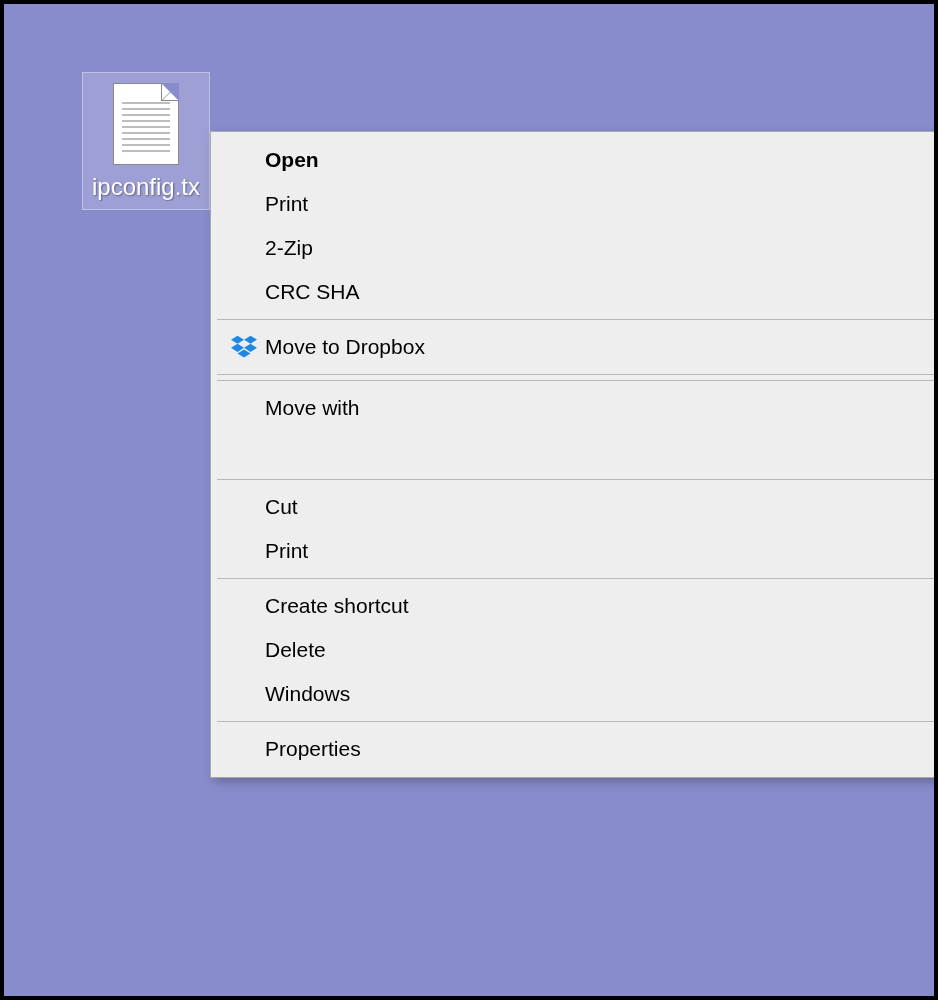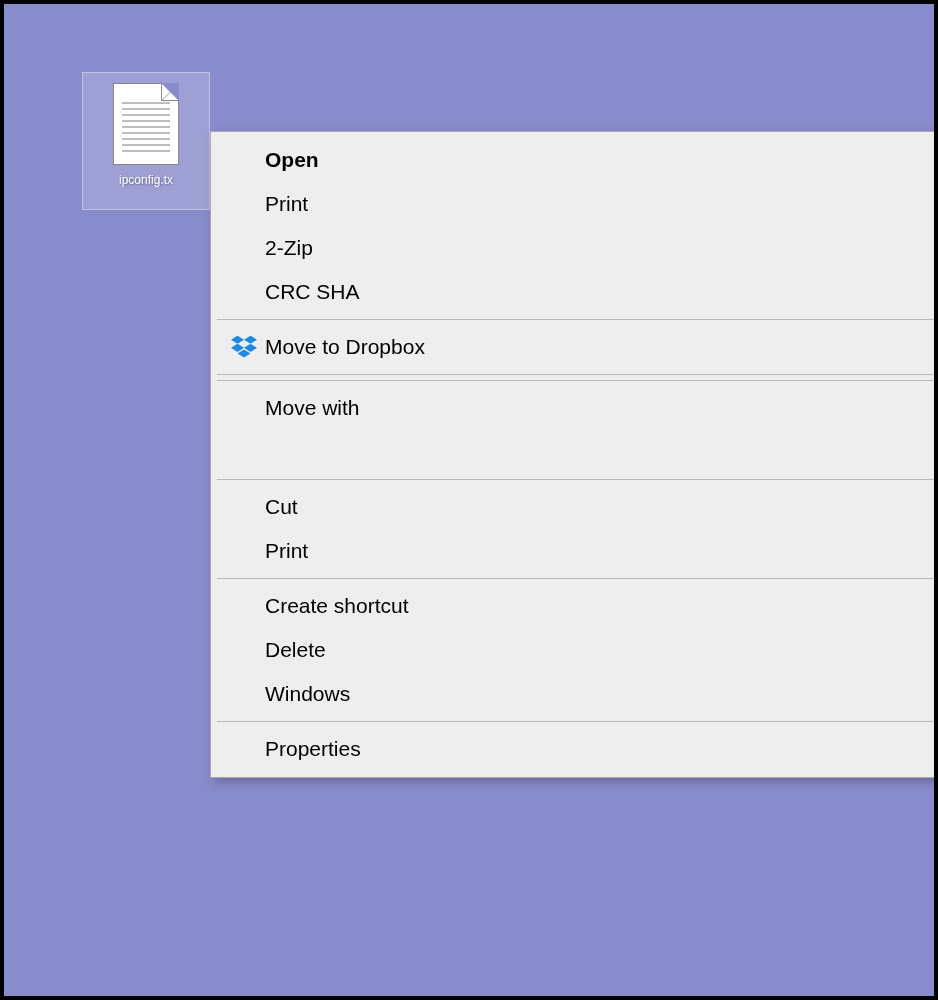--- a/index.html
+++ b/index.html
@@ -53,21 +53,21 @@
       background:#898ccc; 
       clip-path: polygon(100% 0, 0 0, 100% 100%);
     }
     .file-icon .line {
       height: 2px;
       background: #bdbdbd;
     }
     .file-label {
       margin-top: 8px;
       color: #fff;
-      font-size: 12px;
+      font-size: 24px;
       text-shadow: 1px 1px 2px rgba(0,0,0,.4);
       white-space: nowrap;
       max-width: 100%;
       overflow: hidden;
     }
     
     .context-menu {
       position: absolute;
       top: 127px;
       left: 206px;

